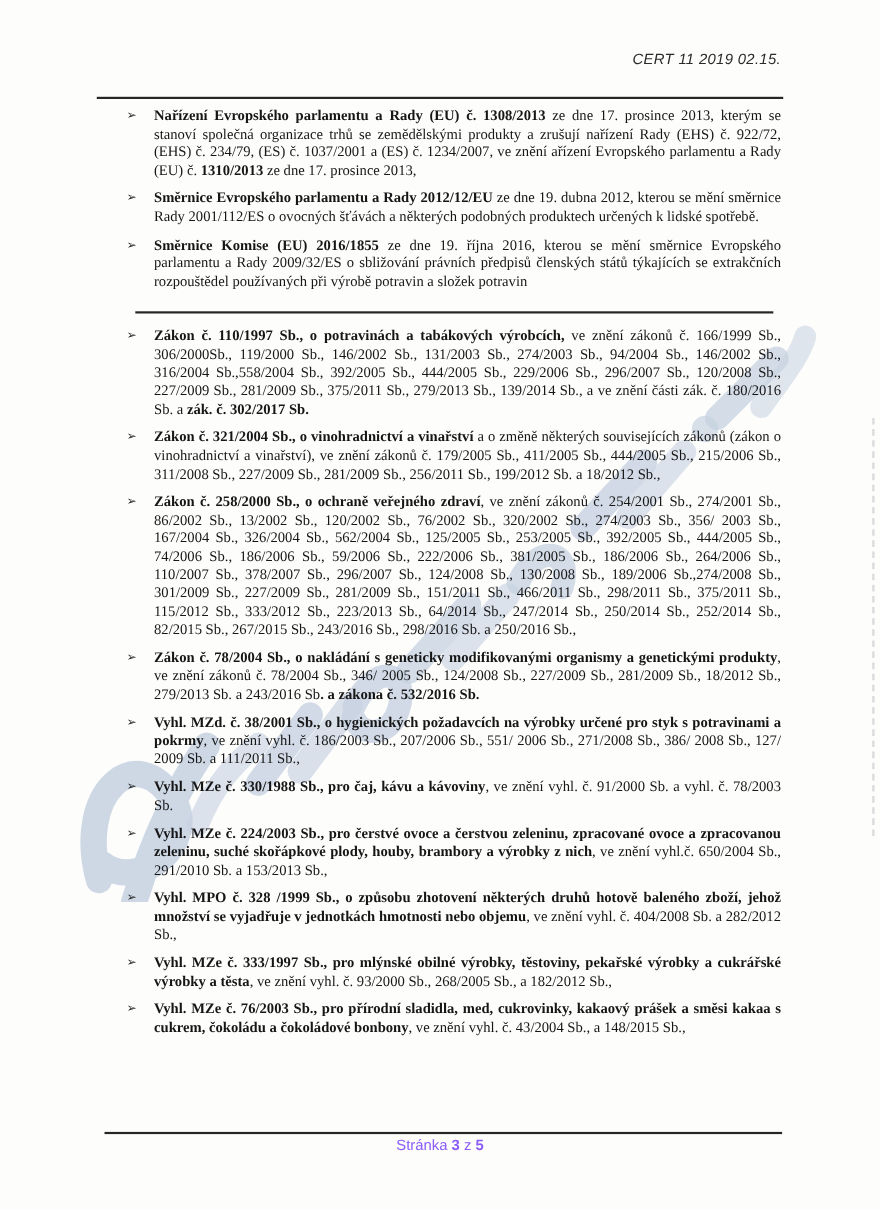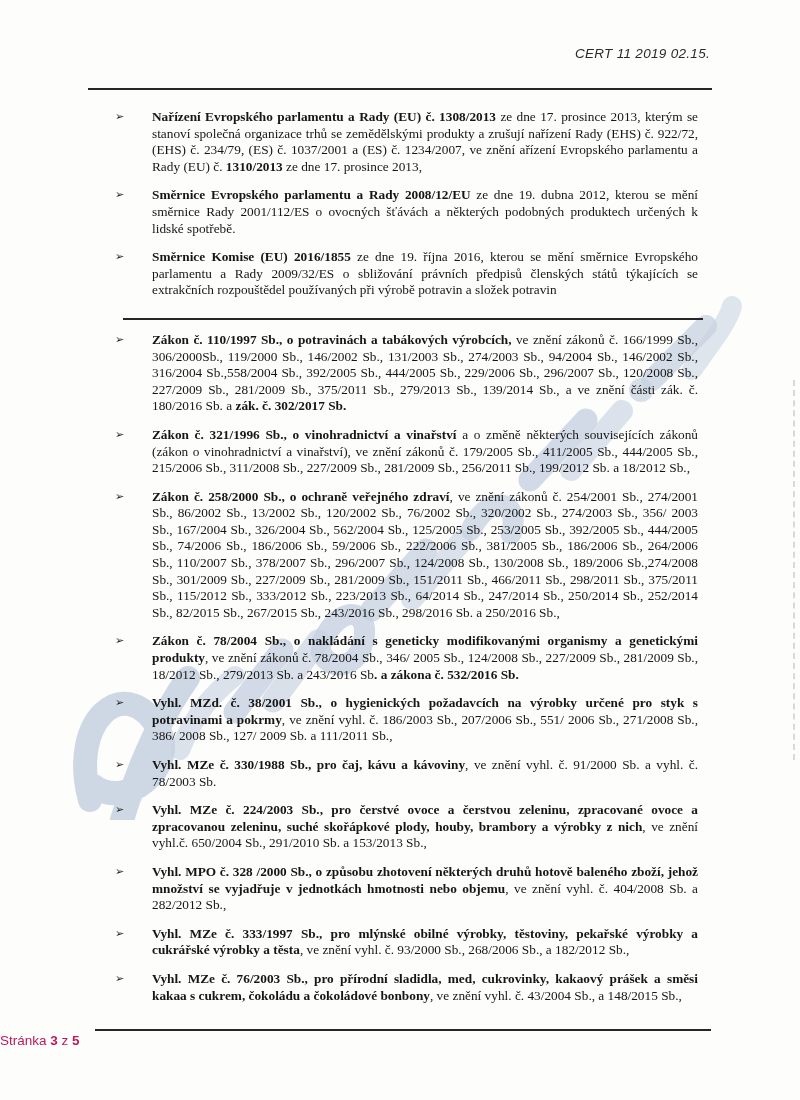--- a/index.html
+++ b/index.html
@@ -22,27 +22,27 @@
     position:absolute;top:97px;left:113px;width:597px;z-index:2;
   }
   .b-item{
     position:relative;padding-left:27px;margin:0 0 9px 0;
     font-size:13.3px;line-height:16.6px;text-align:justify;
   }
   .b-item .bullet{
     position:absolute;left:2px;top:0;
     font-family:"DejaVu Sans", sans-serif;font-size:11px;color:#1d1d1d;
   }
-  .b-item p{margin:12px;}
+  .b-item p{margin:0;}
   .b-item .bold{font-weight:bold;}
   .rule-mid{height:2px;background:#262626;margin:19px 0 12px 10px;width:580px;}
   
   .footer-text{
-    position:absolute;top:1033px;left:0;width:100%;text-align:left;
-    font-family:"Liberation Sans", sans-serif;font-size:13.5px;color:#be185d;
+    position:absolute;top:1033px;left:0;width:100%;text-align:center;
+    font-family:"Liberation Sans", sans-serif;font-size:13.5px;color:#8b5cf6;
   }
   .footer-text .bold{font-weight:bold;}
   
   .watermark{position:absolute;top:280px;left:30px;width:740px;height:540px;z-index:1;pointer-events:none;}
   
   .edge-artifact{
     position:absolute;top:380px;right:5px;height:380px;width:0;
     border-right:2px dashed #b9bcc0;opacity:.55;z-index:1;
   }
 </style>
@@ -76,36 +76,36 @@
   <div class="rule rule-top"></div>
 
   <div class="content">
     <div>
         <div class="b-item">
           <span class="bullet">➢</span>
           <p><span class="bold">Nařízení Evropského parlamentu a Rady (EU) č. 1308/2013 </span><span>ze dne 17. prosince 2013, kterým se stanoví společná organizace trhů se zemědělskými produkty a zrušují nařízení Rady (EHS) č. 922/72, (EHS) č. 234/79, (ES) č. 1037/2001 a (ES) č. 1234/2007, ve znění ařízení Evropského parlamentu a Rady (EU) č. </span><span class="bold">1310/2013 </span><span>ze dne 17. prosince 2013,</span></p>
         </div>
         <div class="b-item">
           <span class="bullet">➢</span>
-          <p><span class="bold">Směrnice Evropského parlamentu a Rady 2008/12/EU </span><span>ze dne 19. dubna 2012, kterou se mění směrnice Rady 2001/112/ES o ovocných šťávách a některých podobných produktech určených k lidské spotřebě.</span></p>
+          <p><span class="bold">Směrnice Evropského parlamentu a Rady 2012/12/EU </span><span>ze dne 19. dubna 2012, kterou se mění směrnice Rady 2001/112/ES o ovocných šťávách a některých podobných produktech určených k lidské spotřebě.</span></p>
         </div>
         <div class="b-item">
           <span class="bullet">➢</span>
           <p><span class="bold">Směrnice Komise (EU) 2016/1855 </span><span>ze dne 19. října 2016, kterou se mění směrnice Evropského parlamentu a Rady 2009/32/ES o sbližování právních předpisů členských států týkajících se extrakčních rozpouštědel používaných při výrobě potravin a složek potravin</span></p>
         </div>
       </div>
     <div class="rule-mid"></div>
     <div>
         <div class="b-item">
           <span class="bullet">➢</span>
           <p><span class="bold">Zákon č. 110/1997 Sb., o potravinách a tabákových výrobcích, </span><span>ve znění zákonů č. 166/1999 Sb., 306/2000Sb., 119/2000 Sb., 146/2002 Sb., 131/2003 Sb., 274/2003 Sb., 94/2004 Sb., 146/2002 Sb., 316/2004 Sb.,558/2004 Sb., 392/2005 Sb., 444/2005 Sb., 229/2006 Sb., 296/2007 Sb., 120/2008 Sb., 227/2009 Sb., 281/2009 Sb., 375/2011 Sb., 279/2013 Sb., 139/2014 Sb., a ve znění části zák. č. 180/2016 Sb. a </span><span class="bold">zák. č. 302/2017 Sb.</span></p>
         </div>
         <div class="b-item">
           <span class="bullet">➢</span>
-          <p><span class="bold">Zákon č. 321/1996 Sb., o vinohradnictví a vinařství </span><span>a o změně některých souvisejících zákonů (zákon o vinohradnictví a vinařství), ve znění zákonů č. 179/2005 Sb., 411/2005 Sb., 444/2005 Sb., 215/2006 Sb., 311/2008 Sb., 227/2009 Sb., 281/2009 Sb., 256/2011 Sb., 199/2012 Sb. a 18/2012 Sb.,</span></p>
+          <p><span class="bold">Zákon č. 321/2004 Sb., o vinohradnictví a vinařství </span><span>a o změně některých souvisejících zákonů (zákon o vinohradnictví a vinařství), ve znění zákonů č. 179/2005 Sb., 411/2005 Sb., 444/2005 Sb., 215/2006 Sb., 311/2008 Sb., 227/2009 Sb., 281/2009 Sb., 256/2011 Sb., 199/2012 Sb. a 18/2012 Sb.,</span></p>
         </div>
         <div class="b-item">
           <span class="bullet">➢</span>
           <p><span class="bold">Zákon č. 258/2000 Sb., o ochraně veřejného zdraví</span><span>, ve znění zákonů č. 254/2001 Sb., 274/2001 Sb., 86/2002 Sb., 13/2002 Sb., 120/2002 Sb., 76/2002 Sb., 320/2002 Sb., 274/2003 Sb., 356/ 2003 Sb., 167/2004 Sb., 326/2004 Sb., 562/2004 Sb., 125/2005 Sb., 253/2005 Sb., 392/2005 Sb., 444/2005 Sb., 74/2006 Sb., 186/2006 Sb., 59/2006 Sb., 222/2006 Sb., 381/2005 Sb., 186/2006 Sb., 264/2006 Sb., 110/2007 Sb., 378/2007 Sb., 296/2007 Sb., 124/2008 Sb., 130/2008 Sb., 189/2006 Sb.,274/2008 Sb., 301/2009 Sb., 227/2009 Sb., 281/2009 Sb., 151/2011 Sb., 466/2011 Sb., 298/2011 Sb., 375/2011 Sb., 115/2012 Sb., 333/2012 Sb., 223/2013 Sb., 64/2014 Sb., 247/2014 Sb., 250/2014 Sb., 252/2014 Sb., 82/2015 Sb., 267/2015 Sb., 243/2016 Sb., 298/2016 Sb. a 250/2016 Sb.,</span></p>
         </div>
         <div class="b-item">
           <span class="bullet">➢</span>
           <p><span class="bold">Zákon č. 78/2004 Sb., o nakládání s geneticky modifikovanými organismy a genetickými produkty</span><span>, ve znění zákonů č. 78/2004 Sb., 346/ 2005 Sb., 124/2008 Sb., 227/2009 Sb., 281/2009 Sb., 18/2012 Sb., 279/2013 Sb. a 243/2016 Sb</span><span class="bold">. a zákona č. 532/2016 Sb.</span></p>
         </div>
         <div class="b-item">
@@ -115,25 +115,25 @@
         <div class="b-item">
           <span class="bullet">➢</span>
           <p><span class="bold">Vyhl. MZe č. 330/1988 Sb., pro čaj, kávu a kávoviny</span><span>, ve znění vyhl. č. 91/2000 Sb. a vyhl. č. 78/2003 Sb.</span></p>
         </div>
         <div class="b-item">
           <span class="bullet">➢</span>
           <p><span class="bold">Vyhl. MZe č. 224/2003 Sb., pro čerstvé ovoce a čerstvou zeleninu, zpracované ovoce a zpracovanou zeleninu, suché skořápkové plody, houby, brambory a výrobky z nich</span><span>, ve znění vyhl.č. 650/2004 Sb., 291/2010 Sb. a 153/2013 Sb.,</span></p>
         </div>
         <div class="b-item">
           <span class="bullet">➢</span>
-          <p><span class="bold">Vyhl. MPO č. 328 /2000 Sb., o způsobu zhotovení některých druhů hotově baleného zboží, jehož množství se vyjadřuje v jednotkách hmotnosti nebo objemu</span><span>, ve znění vyhl. č. 404/2008 Sb. a 282/2012 Sb.,</span></p>
+          <p><span class="bold">Vyhl. MPO č. 328 /1999 Sb., o způsobu zhotovení některých druhů hotově baleného zboží, jehož množství se vyjadřuje v jednotkách hmotnosti nebo objemu</span><span>, ve znění vyhl. č. 404/2008 Sb. a 282/2012 Sb.,</span></p>
         </div>
         <div class="b-item">
           <span class="bullet">➢</span>
-          <p><span class="bold">Vyhl. MZe č. 333/1997 Sb., pro mlýnské obilné výrobky, těstoviny, pekařské výrobky a cukrářské výrobky a těsta</span><span>, ve znění vyhl. č. 93/2000 Sb., 268/2006 Sb., a 182/2012 Sb.,</span></p>
+          <p><span class="bold">Vyhl. MZe č. 333/1997 Sb., pro mlýnské obilné výrobky, těstoviny, pekařské výrobky a cukrářské výrobky a těsta</span><span>, ve znění vyhl. č. 93/2000 Sb., 268/2005 Sb., a 182/2012 Sb.,</span></p>
         </div>
         <div class="b-item">
           <span class="bullet">➢</span>
           <p><span class="bold">Vyhl. MZe č. 76/2003 Sb., pro přírodní sladidla, med, cukrovinky, kakaový prášek a směsi kakaa s cukrem, čokoládu a čokoládové bonbony</span><span>, ve znění vyhl. č. 43/2004 Sb., a 148/2015 Sb.,</span></p>
         </div>
       </div>
   </div>
 
   <div class="rule rule-footer"></div>
   <div class="footer-text"><span>Stránka </span><span class="bold">3</span><span> z </span><span class="bold">5</span></div>

